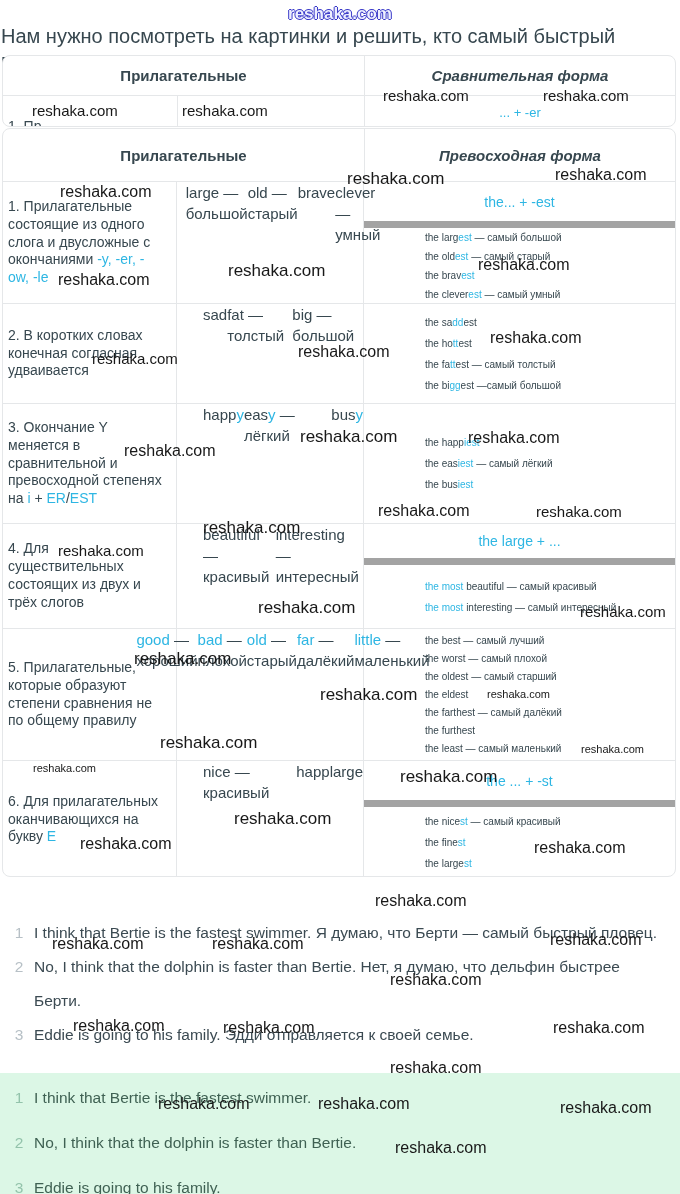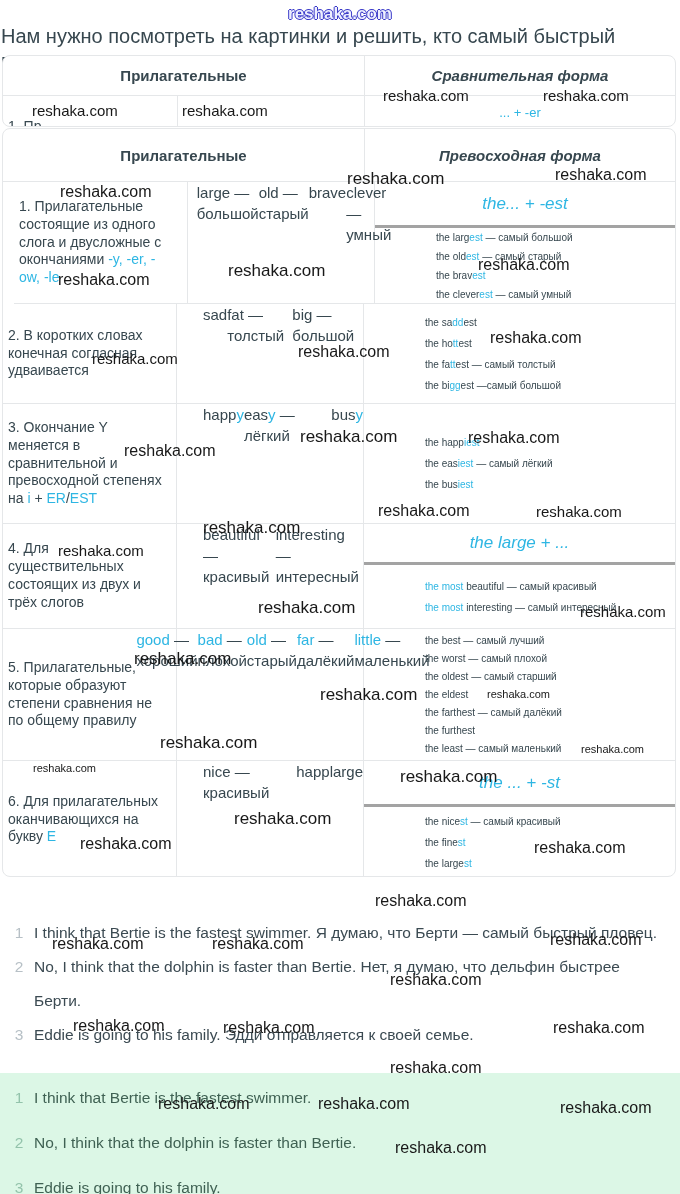--- a/index.html
+++ b/index.html
@@ -48,22 +48,22 @@
     display:flex;flex-direction:column;justify-content:center;
     padding:6px 14px 6px 5px;font-size:14px;line-height:1.28;
   }
   .c-adj{
     width:187px;border-right:1px solid #e5e7e9;box-sizing:border-box;
     display:flex;flex-direction:row;justify-content:center;
     padding-left:26px;font-size:15px;line-height:21px;
   }
   .c-sup{flex:1;display:flex;flex-direction:column;box-sizing:border-box;}
   .c-formula{
-    border-bottom:3px solid #a3a3a3;display:flex;align-items:center;justify-content:center;
-    font-size:17px;box-sizing:border-box;flex-shrink:0;font-style:italic;
+    border-bottom:7px solid #a3a3a3;display:flex;align-items:center;justify-content:center;
+    font-size:14px;box-sizing:border-box;flex-shrink:0;
   }
   .c-sup-body{
     flex:1;display:flex;flex-direction:column;justify-content:center;
     padding-left:61px;font-size:10px;line-height:21px;
   }
   
   #answers{position:absolute;left:0;top:890px;width:680px;padding-top:26px;box-sizing:border-box;}
   .ans-item{display:flex;font-size:15.5px;line-height:34px;}
   .ans-n{flex-shrink:0;width:22px;margin-left:8px;text-align:center;color:#b7c0c6;}
   .ans-t{padding-left:4px;padding-right:12px;color:#3b4a52;}
@@ -102,21 +102,21 @@
 <div class="card" id="card2">
   <div class="thead">
     <div class="th-left">
       <span class="th-text">Прилагательные</span>
     </div>
     <div class="th-right">
       <span class="th-text">Превосходная форма</span>
     </div>
   </div>
   <div id="t2-body">
-      <div class="t2-row" style="height: 122px; margin-left: 11px;">
+      <div class="t2-row" style="height: 122px;">
         <div class="c-rule">
           <div><span>1. Прилагательные состоящие из одного слога и двусложные с окончаниями </span><span class="blue">-y,</span><span> </span><span class="blue">-er,</span><span> </span><span class="blue">-ow,</span><span> </span><span class="blue">-le</span></div>
         </div>
         <div class="c-adj">
           <div><span>large — большой</span></div>
           <div><span>old — старый</span></div>
           <div><span>brave</span></div>
           <div><span>clever — умный</span></div>
         </div>
         <div class="c-sup">

